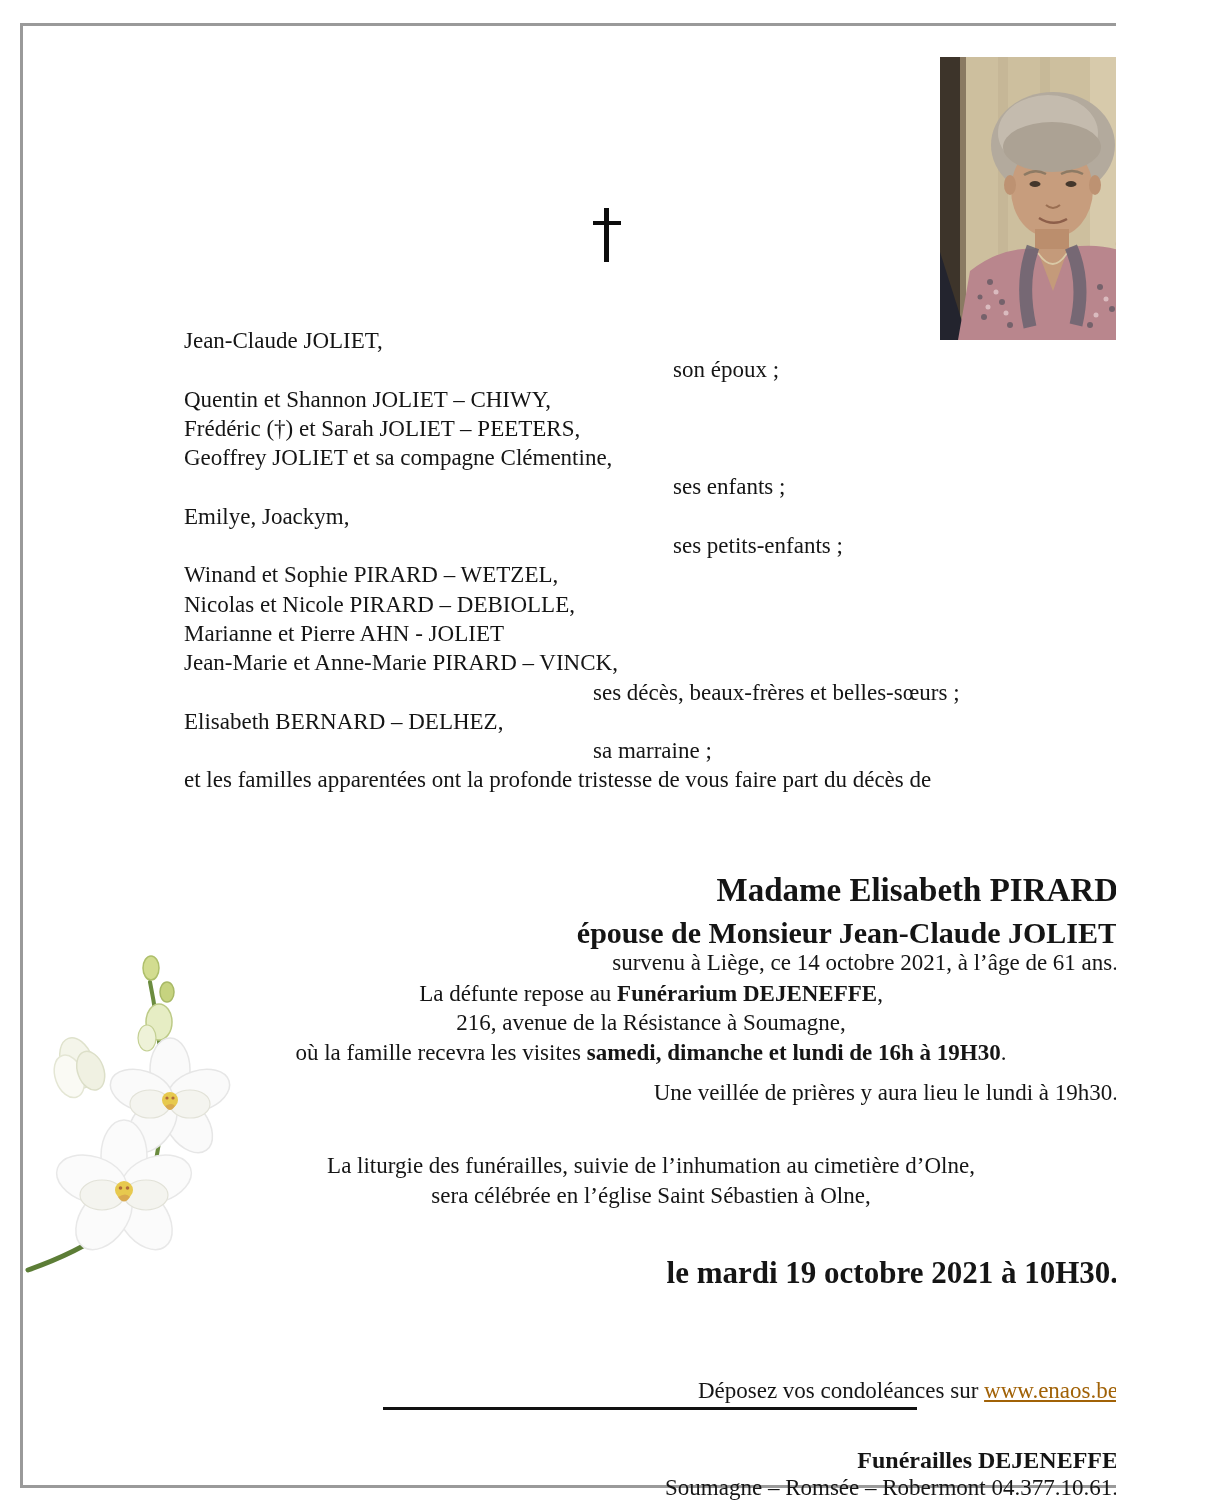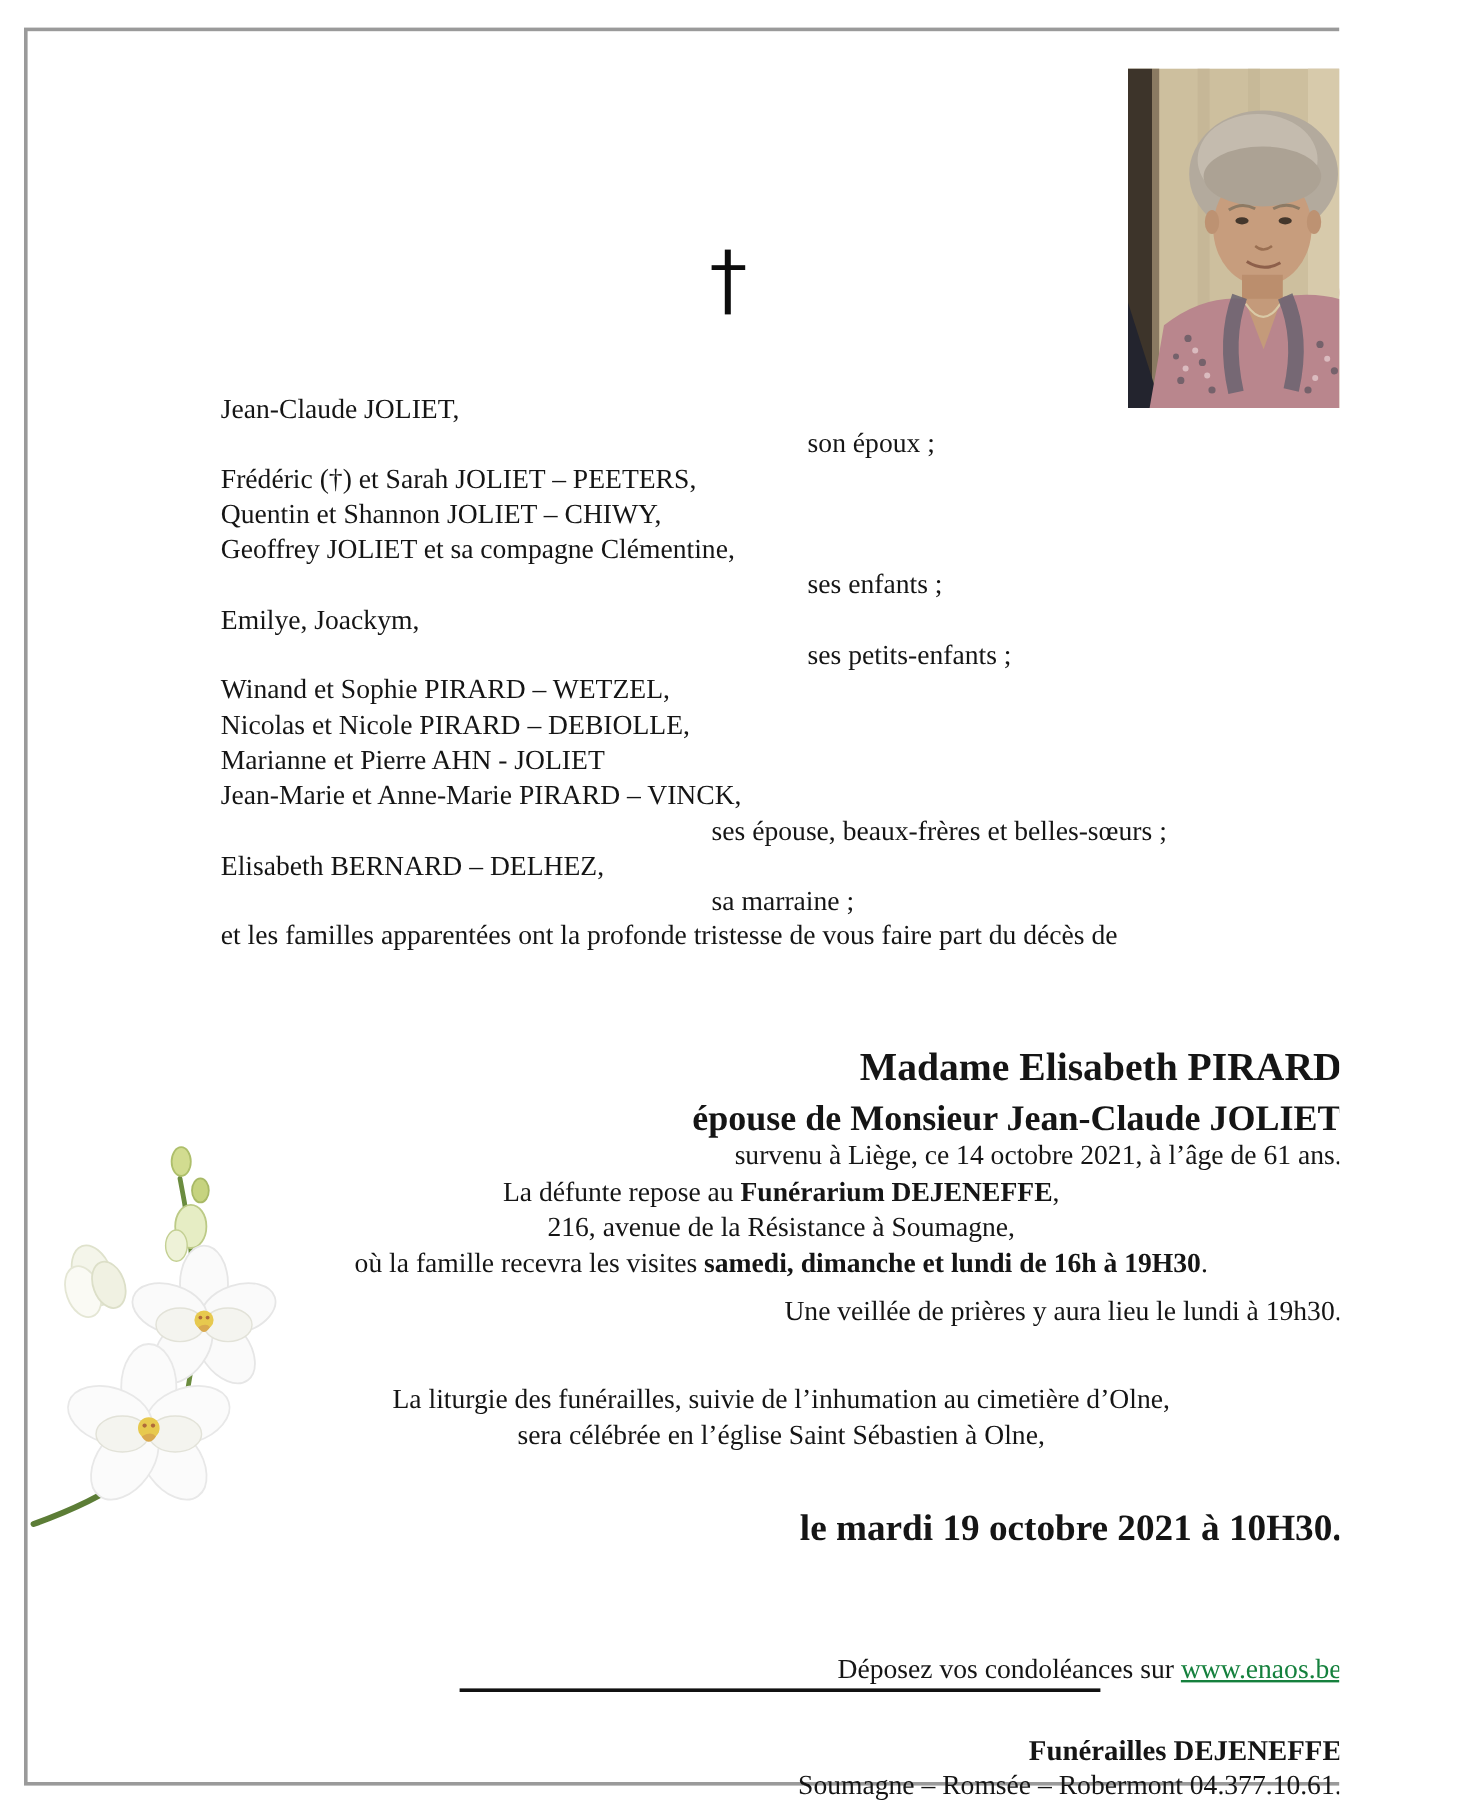--- a/index.html
+++ b/index.html
@@ -35,21 +35,21 @@
   .repose{top:979px;}
   .veillee{top:1045px;}
   .liturgie{top:1151px;}
   .mardi{top:1221px;font-size:31px;font-weight:700;line-height:38px;}
   .levee{top:1282px;}
   .condoleances{top:1343px;}
   .rule{position:absolute;left:383px;top:1407px;width:534px;height:0;border-top:3px solid #111111;}
   .fname{top:1412px;font-size:24px;font-weight:700;line-height:30px;}
   .faddr{top:1440px;}
   b{font-weight:700;text-align:center;}
-  a.link{color:#15803d;text-decoration:underline;cursor:pointer;}
+  a.link{color:#a16207;text-decoration:underline;cursor:pointer;}
 </style>
 </head>
 <body>
 
 <div class="page">
 
   <div class="frame"></div>
 
   <div class="cross">
     <div class="v"></div>
@@ -103,31 +103,31 @@
           <circle cx="156" cy="258" r="2.5"></circle>
           <circle cx="180" cy="260" r="2.5"></circle>
       </g>
       <ellipse cx="196" cy="180" rx="22" ry="12" fill="#caa183" transform="rotate(-28 196 180)"></ellipse>
     </svg>
   </div>
 
   <div class="family">
     <div class="ln">Jean-Claude JOLIET,</div>
     <div class="ln rel1">son époux ;</div>
+    <div class="ln">Quentin et Shannon JOLIET – CHIWY,</div>
     <div class="ln">Frédéric (†) et Sarah JOLIET – PEETERS,</div>
-    <div class="ln">Quentin et Shannon JOLIET – CHIWY,</div>
     <div class="ln">Geoffrey JOLIET et sa compagne Clémentine,</div>
     <div class="ln rel1">ses enfants ;</div>
     <div class="ln">Emilye, Joackym,</div>
     <div class="ln rel1">ses petits-enfants ;</div>
     <div class="ln">Winand et Sophie PIRARD – WETZEL,</div>
     <div class="ln">Nicolas et Nicole PIRARD – DEBIOLLE,</div>
     <div class="ln">Marianne et Pierre AHN - JOLIET</div>
     <div class="ln">Jean-Marie et Anne-Marie PIRARD – VINCK,</div>
-    <div class="ln rel2">ses épouse, beaux-frères et belles-sœurs ;</div>
+    <div class="ln rel2">ses décès, beaux-frères et belles-sœurs ;</div>
     <div class="ln">Elisabeth BERNARD – DELHEZ,</div>
     <div class="ln rel2">sa marraine ;</div>
     <div class="ln">et les familles apparentées ont la profonde tristesse de vous faire part du décès de</div>
   </div>
 
   <div class="cline title1">Madame Elisabeth PIRARD</div>
   <div class="cline title2">épouse de Monsieur Jean-Claude JOLIET</div>
   <div class="cline survenu">survenu à Liège, ce 14 octobre 2021, à l’âge de 61 ans.</div>
 
   <div class="stack repose">

